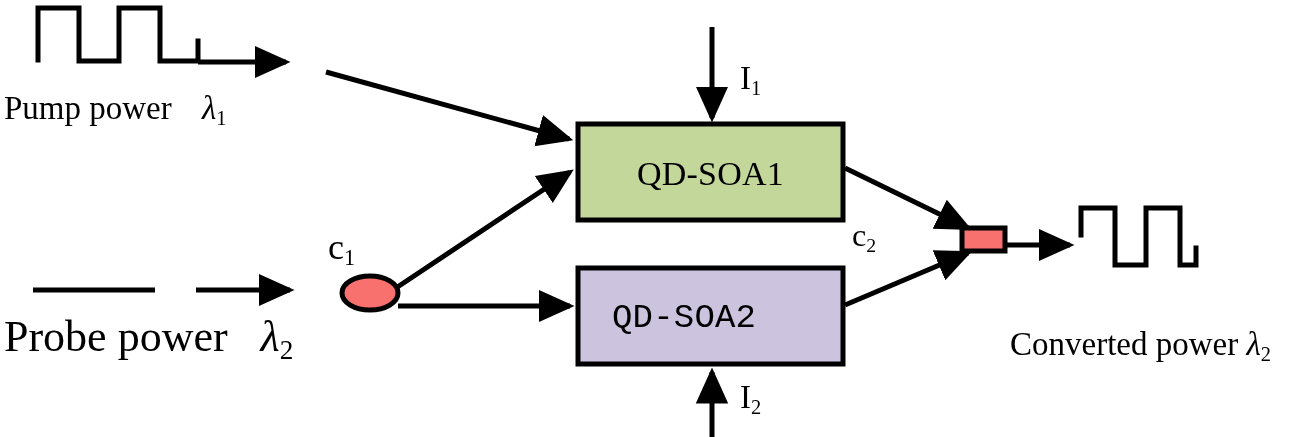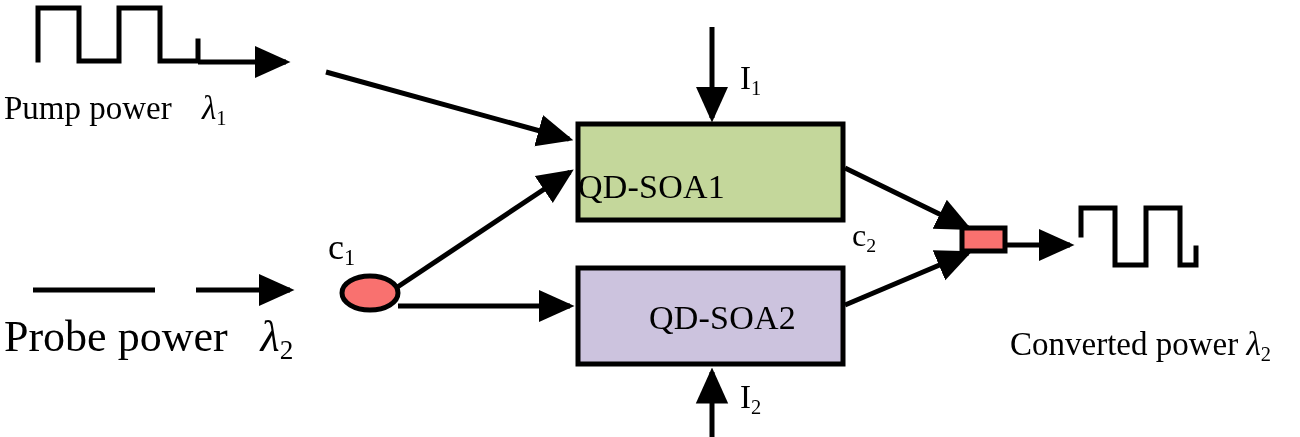--- a/index.html
+++ b/index.html
@@ -104,23 +104,23 @@
 </div>
 
 <div class="lbl" style="left:328px; top:229px; font-size:36px;">
   <span>c</span><sub>1</sub>
 </div>
 
 <div class="lbl" style="left:852px; top:219px; font-size:32px;">
   <span>c</span><sub>2</sub>
 </div>
 
-<div class="box-label" style="left:578px; top:168px; width:265px; text-align:left;">QD-SOA1</div>
+<div class="box-label" style="left:578px; top:155px; width:265px; text-align:center;">QD-SOA1</div>
 
-<div class="box-label" style="left:590px; top:299px; width:265px; text-align:center;">QD-SOA2</div>
+<div class="box-label" style="left:612px; top:299px; width:265px; font-family:Liberation Mono, monospace;">QD-SOA2</div>
 
 <div class="lbl" style="left:740px; top:62px; font-size:33px;">
   <span>I</span><sub>1</sub>
 </div>
 
 <div class="lbl" style="left:740px; top:381px; font-size:33px;">
   <span>I</span><sub>2</sub>
 </div>
 
 <div class="lbl" style="left:1010px; top:283px; font-size:33px;margin-top:45px;">

